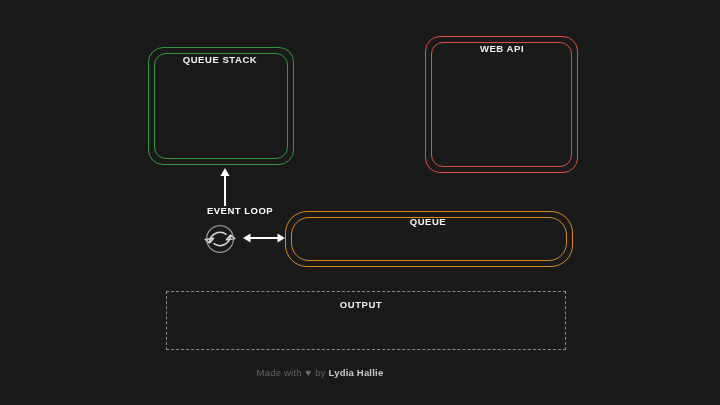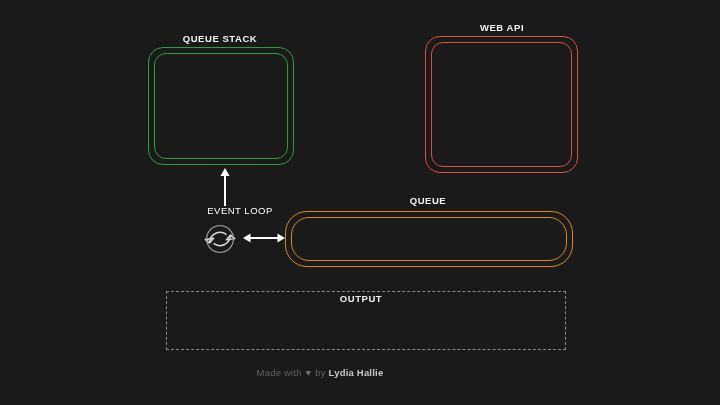--- a/index.html
+++ b/index.html
@@ -20,20 +20,21 @@
   
   .sec-label {
     position: absolute;
     color: #f2f2f2;
     font-size: 9.5px;
     font-weight: bold;
     letter-spacing: 0.55px;
     text-align: center;
     white-space: nowrap;
     transform: translateX(-50%);
+    margin-top: 21px;
   }
 
   
   .dbox {
     position: absolute;
     box-sizing: border-box;
     border: 1.3px solid;
     background: transparent;
   }
   .dbox .inner {
@@ -90,21 +91,21 @@
   }
 
   
   #eventloop-label {
     position: absolute;
     left: 220px;
     top: 205px;
     transform: translateX(-50%);
     color: #ffffff;
     font-size: 9.5px;
-    font-weight: normal;
+    font-weight: bold;
     letter-spacing: 0.5px;
     white-space: nowrap;
     padding-left: 40px;
   }
   #eventloop-icon {
     position: absolute;
     left: 199px;
     top: 219px;
     width: 42px;
     height: 40px;
@@ -161,21 +162,21 @@
   <div class="sec-label" style="left:502px; top:22px;">WEB API</div>
   <div class="dbox" id="webapi-box" style="border-color: rgb(216, 80, 62);">
     <div class="inner" style="border-color: rgb(216, 80, 62);"></div>
   </div>
 
   <div class="sec-label" style="left:428px; top:195px;text-align:right;">QUEUE</div>
   <div class="dbox" id="queue-box" style="border-color: rgb(216, 137, 30);">
     <div class="inner" style="border-color: rgb(216, 137, 30);"></div>
   </div>
 
-  <div class="sec-label" style="left:361px; top:293px;">OUTPUT</div>
+  <div class="sec-label" style="left:361px; top:278px;">OUTPUT</div>
   <div id="output-box" style="border-color: rgb(138, 138, 138);"></div>
 
   <div id="eventloop-label">EVENT LOOP</div>
 
   <div id="eventloop-icon">
     <svg viewBox="0 0 42 40" width="42" height="40" xmlns="http://www.w3.org/2000/svg">
 
       <path d="M 10.5 24.0
                A 10.6 10.6 0 0 1 27.5 15.6" fill="none" stroke="#d6d6d6" stroke-width="1.5"></path>
       <path d="M 10.5 24.0 L 6.2 20.4 L 14.6 19.2 Z" fill="none" stroke="#d6d6d6" stroke-width="1.5" stroke-linejoin="round"></path>

